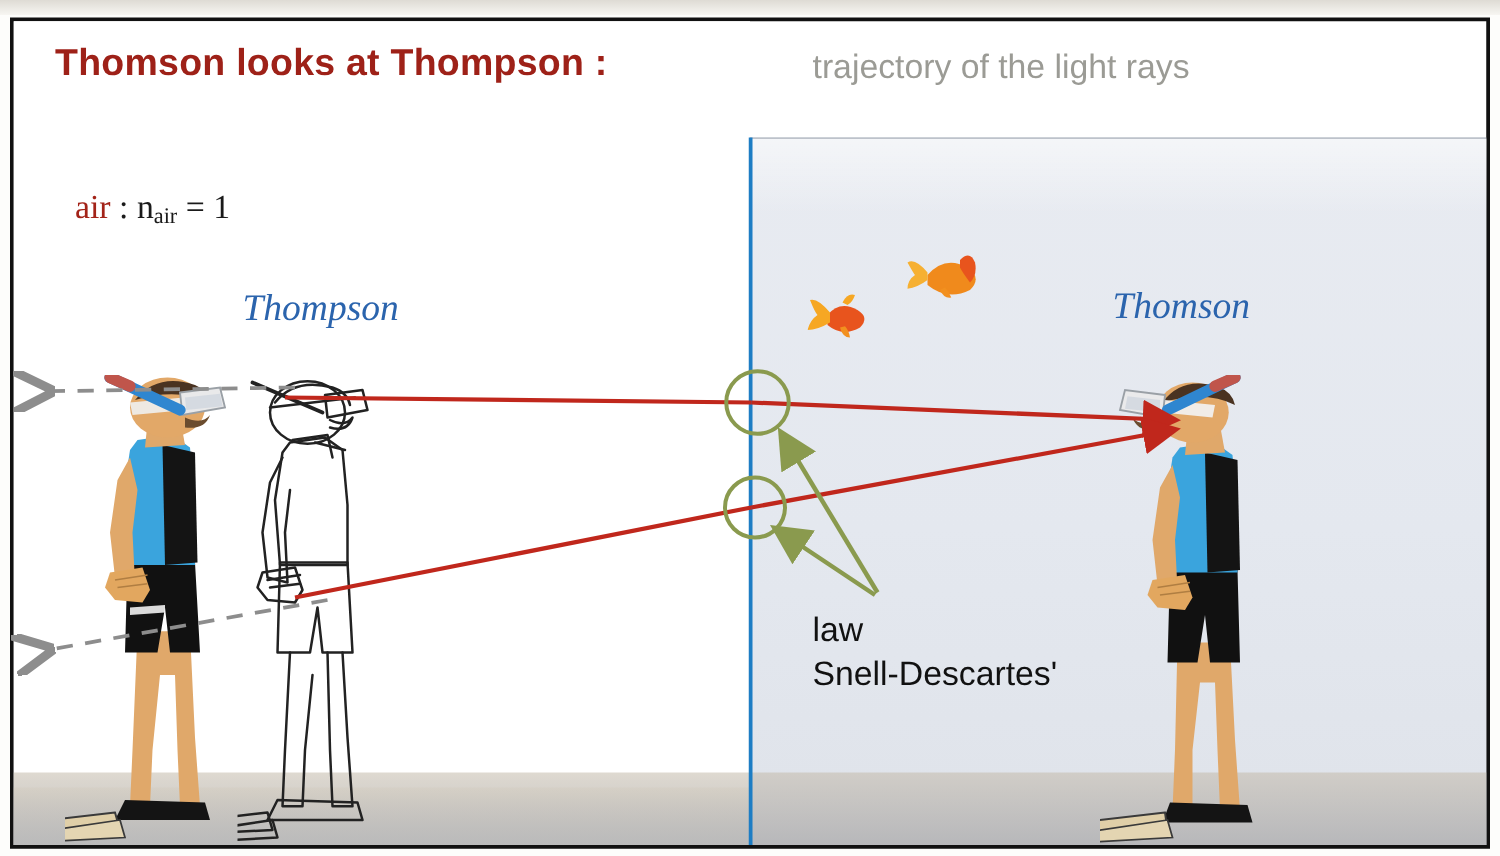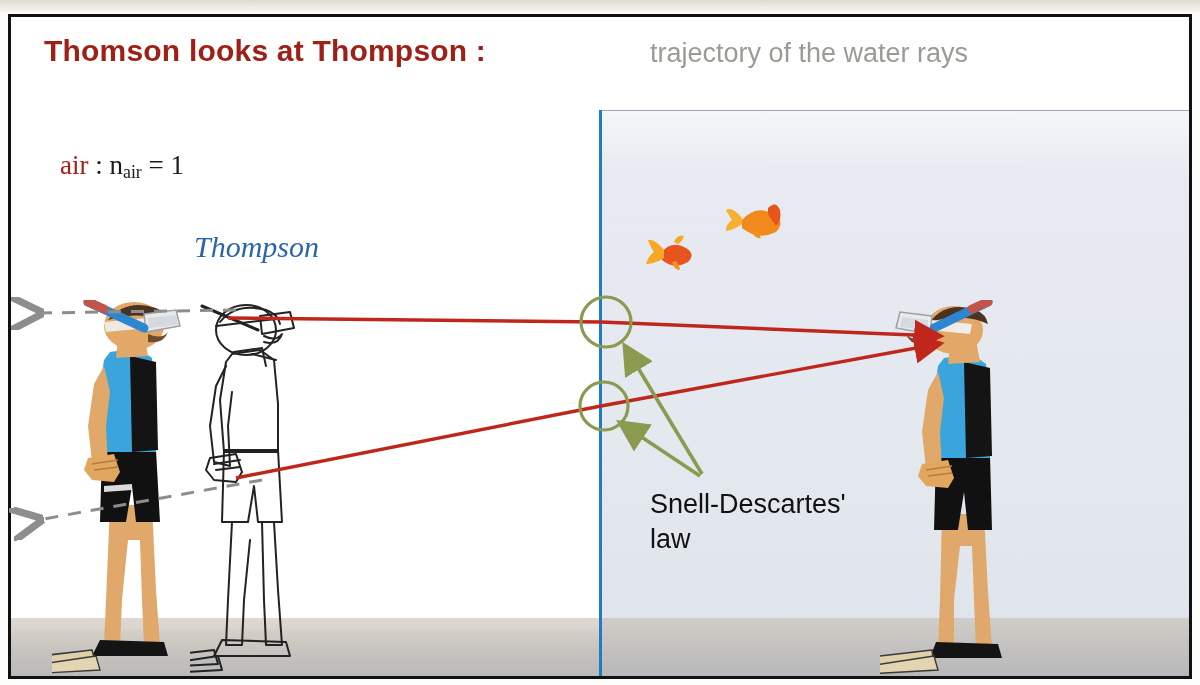--- a/index.html
+++ b/index.html
@@ -107,32 +107,33 @@
 
   <div class="air-region"></div>
   <div class="water-region">
     <div class="water-sheen"></div>
   </div>
   <div class="floor"></div>
   <div class="floor-air"></div>
   <div class="interface-line"></div>
 
   <div class="title">Thomson looks at Thompson :</div>
-  <div class="subtitle">trajectory of the water rays</div>
+  <div class="subtitle">trajectory of the light rays</div>
 
   <div class="medium-label" id="air-label">
     <span class="mname">air</span><span> : </span><span>n</span><sub>air</sub><span> = </span><span>1</span>
   </div>
 
 
   <div class="person-name" id="name-thompson">Thompson</div>
+  <div class="person-name" id="name-thomson">Thomson</div>
 
   <div class="snell-label">
+    <div>law</div>
     <div>Snell-Descartes'</div>
-    <div>law</div>
   </div>
 
   <svg class="figure" style="left:52px;top:300px;" width="130" height="378" viewBox="0 0 130 378">
 
     <path d="M58 205 L54 300 L52 345 L68 345 L70 300 L76 240 L88 240 L90 300 L92 345 L108 345 L104 290 L100 205 Z" fill="#e0a86a"></path>
 
     <path d="M50 150 L104 150 L108 222 L84 222 L80 186 L74 222 L48 222 Z" fill="#111111"></path>
     <path d="M52 186 L80 184 L80 190 L52 192 Z" fill="#ffffff" opacity=".85"></path>
 
     <path d="M52 60 L58 52 L86 48 L100 58 L104 104 L104 152 L50 152 L46 100 Z" fill="#3aa4dd"></path>

